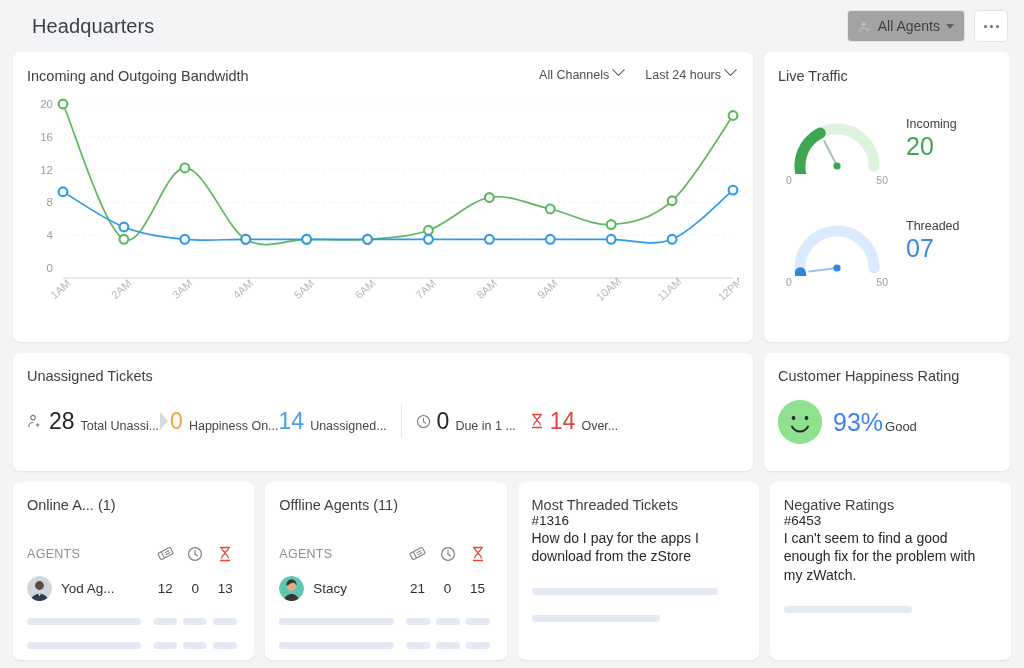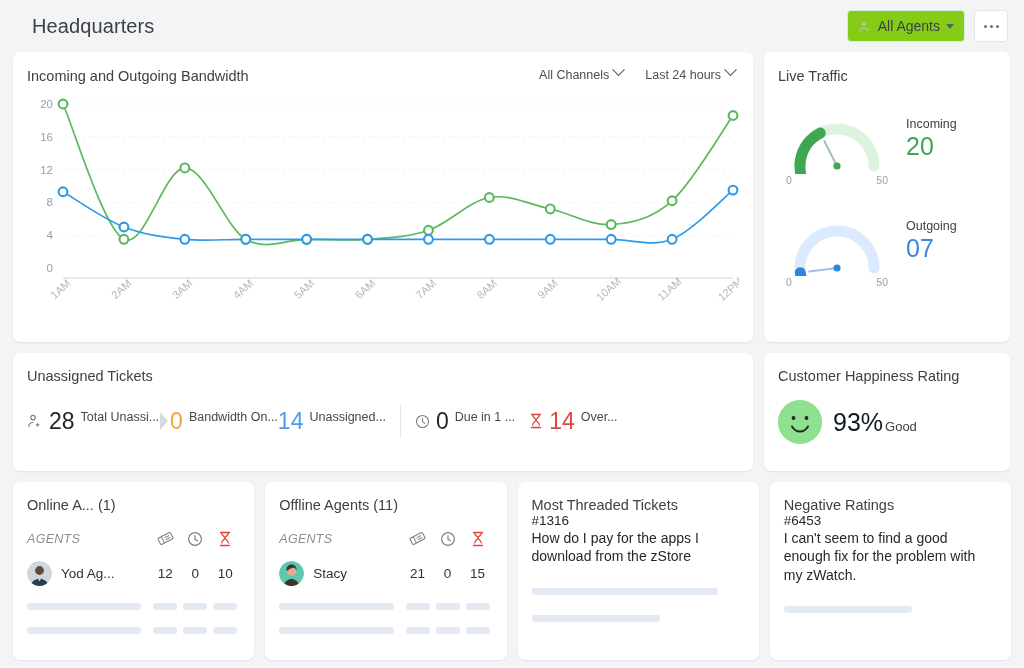--- a/index.html
+++ b/index.html
@@ -15,21 +15,21 @@
   
   .header {
     height: 52px;
     display: flex; align-items: center;
     padding: 0 16px 0 13px;
   }
   .page-title { font-size: 20px; font-weight: 400; color: #3d4145; letter-spacing: .1px; margin-left: 19px; }
   .header-right { margin-left: auto; display: flex; align-items: center; gap: 9px; }
   .agents-btn {
     display: flex; align-items: center; gap: 7px;
-    background: #84cc16; border: 1px solid #e2e5e8; border-radius: 4px;
+    background: #a3a3a3; border: 1px solid #e2e5e8; border-radius: 4px;
     height: 32px; padding: 0 10px;
     font-size: 14px; color: #3d4145; cursor: pointer;
   }
   .person-ic { width: 13px; height: 13px; display:block; }
   .caret { width: 0; height: 0; border-left: 4px solid transparent; border-right: 4px solid transparent;
            border-top: 5px solid #5a5f63; margin-left: -1px; }
   .more-btn {
     background: #fff; border: 1px solid #e2e5e8; border-radius: 4px;
     width: 34px; height: 32px; display:flex; align-items:center; justify-content:center;
     gap: 3px; cursor: pointer;
@@ -60,43 +60,43 @@
                   padding: 0 8px; margin-top: -4px; }
   .gauge-txt { margin-left: 10px; }
   .gauge-name { font-size: 12.5px; color: #3d4145; }
   .gauge-val { font-size: 25px; font-weight: 400; margin-top: 1px; }
   .v-in { color: #3fa653; }
   .v-out { color: #3b87e0; }
 
   
   .ut-card { width: 740px; height: 118px; padding: 15px 14px; }
   .ut-row { display: flex; align-items: center; margin-top: 20px; }
-  .stat { display: flex; align-items: flex-start; gap: 6px; }
+  .stat { display: flex; align-items: flex-end; gap: 6px; }
   .stat .ic { align-self: center; display:flex; }
   .stat-num { font-size: 23px; font-weight: 400; line-height: 1; }
   .stat-lbl { font-size: 12.5px; color: #43484c; white-space: nowrap;
               overflow: hidden; text-overflow: ellipsis; }
   .arrow-sep { width: 0; height: 0; border-top: 9px solid transparent; border-bottom: 9px solid transparent;
                border-left: 8px solid #d7dadd; margin: 0 2px 0 1px; }
   .vline { width: 1px; height: 34px; background: #e4e7ea; margin: 0 14px; }
   .n-dark { color: #22262a; }
   .n-orange { color: #f2a33c; }
   .n-blue { color: #4a9df0; }
   .n-red { color: #e0453c; }
 
   
   .ch-card { width: 246px; height: 118px; padding: 15px 14px; }
   .ch-row { display: flex; align-items: center; gap: 11px; margin-top: 16px; }
   .smiley { width: 44px; height: 44px; border-radius: 50%; background: #8fe08f; display:block; }
-  .ch-pct { font-size: 25px; color: #0f172a; }
+  .ch-pct { font-size: 25px; color: #3b82f6; }
   .ch-word { font-size: 13px; color: #3d4145; margin-left: 2px; }
 
   
   .ag-card { width: 246px; height: 178px; padding: 15px 14px; }
-  .ag-head { display: flex; align-items: center; margin-top: 17px; font-style: italic; }
+  .ag-head { display: flex; align-items: center; margin-top: 32px; }
   .ag-head-lbl { font-size: 12.5px; color: #8b9095; letter-spacing: .3px; flex: 1; }
   .ag-ic { width: 30px; display: flex; justify-content: center; }
   .ag-item { display: flex; align-items: center; margin-top: 14px; justify-content: space-between; }
   .avatar { width: 25px; height: 25px; border-radius: 50%; flex-shrink: 0; overflow: hidden; }
   .ag-name { font-size: 13.5px; color: #2e3236; margin-left: 9px; flex: 1;
              white-space: nowrap; overflow: hidden; text-overflow: ellipsis; }
   .ag-val { width: 30px; text-align: center; font-size: 13.5px; color: #2e3236; }
   .sk-row { display: flex; align-items: center; margin-top: 17px; }
   .sk { height: 7px; border-radius: 3px; background: #e3eaf3; }
   .sk-name { flex: 1; margin-right: 9px; }
@@ -236,21 +236,21 @@
               <path id="arc-out" fill="none" stroke="#2e86e0" stroke-width="11" stroke-linecap="round" d="M 32.837049096097736 100.16295090390226 A 37 37 0 0 1 22.291756051364317 78.63732964187925"></path>
               <line id="ndl-out" stroke="#9dc2ea" stroke-width="2" stroke-linecap="round" x1="59" y1="74" x2="31.220788363194618" y2="77.5093305398005"></line>
               <circle cx="59" cy="74" r="3.6" fill="#2e86e0"></circle>
             </svg>
             <div class="gauge-labels">
               <span>0</span>
               <span>50</span>
             </div>
           </div>
           <div class="gauge-txt">
-            <div class="gauge-name">Outgoing</div>
+            <div class="gauge-name">Threaded</div>
             <div class="gauge-val v-out">07</div>
           </div>
         </div>
       </div>
     </div>
 
     <div class="row">
       <div class="card ut-card">
         <div class="card-title">Unassigned Tickets</div>
         <div class="ut-row">
@@ -264,21 +264,21 @@
                 </svg>
             </span>
             <span class="stat-num n-dark">28</span>
             <span class="stat-lbl">Total Unassi...</span>
           </div>
 
           <div class="arrow-sep"></div>
 
           <div class="stat" style="max-width:150px">
             <span class="stat-num n-orange">0</span>
-            <span class="stat-lbl">Bandwidth On...</span>
+            <span class="stat-lbl">Happiness On...</span>
           </div>
 
           <div class="stat" style="max-width:150px">
             <span class="stat-num n-blue">14</span>
             <span class="stat-lbl">Unassigned...</span>
           </div>
 
           <div class="vline"></div>
 
           <div class="stat" style="max-width:130px">
@@ -356,21 +356,21 @@
             <svg viewBox="0 0 25 25" width="25" height="25">
                 <circle cx="12.5" cy="12.5" r="12.5" fill="#cfd6dd"></circle>
                 <circle cx="12.5" cy="9.5" r="4.4" fill="#5d4a3c"></circle>
                 <path d="M3.5 25c1-5 5-7.2 9-7.2s8 2.2 9 7.2z" fill="#2f3b52"></path>
                 <path d="M11 17.8l1.5 2.4 1.5-2.4z" fill="#e8eaee"></path>
               </svg>
           </span>
           <span class="ag-name">Yod Ag...</span>
           <span class="ag-val">12</span>
           <span class="ag-val">0</span>
-          <span class="ag-val">10</span>
+          <span class="ag-val">13</span>
         </div>
         <div class="sk-row">
           <span class="sk sk-name"></span>
           <span class="sk sk-val"></span>
           <span class="sk sk-val"></span>
           <span class="sk sk-val"></span>
         </div>
         <div class="sk-row">
           <span class="sk sk-name"></span>
           <span class="sk sk-val"></span>

